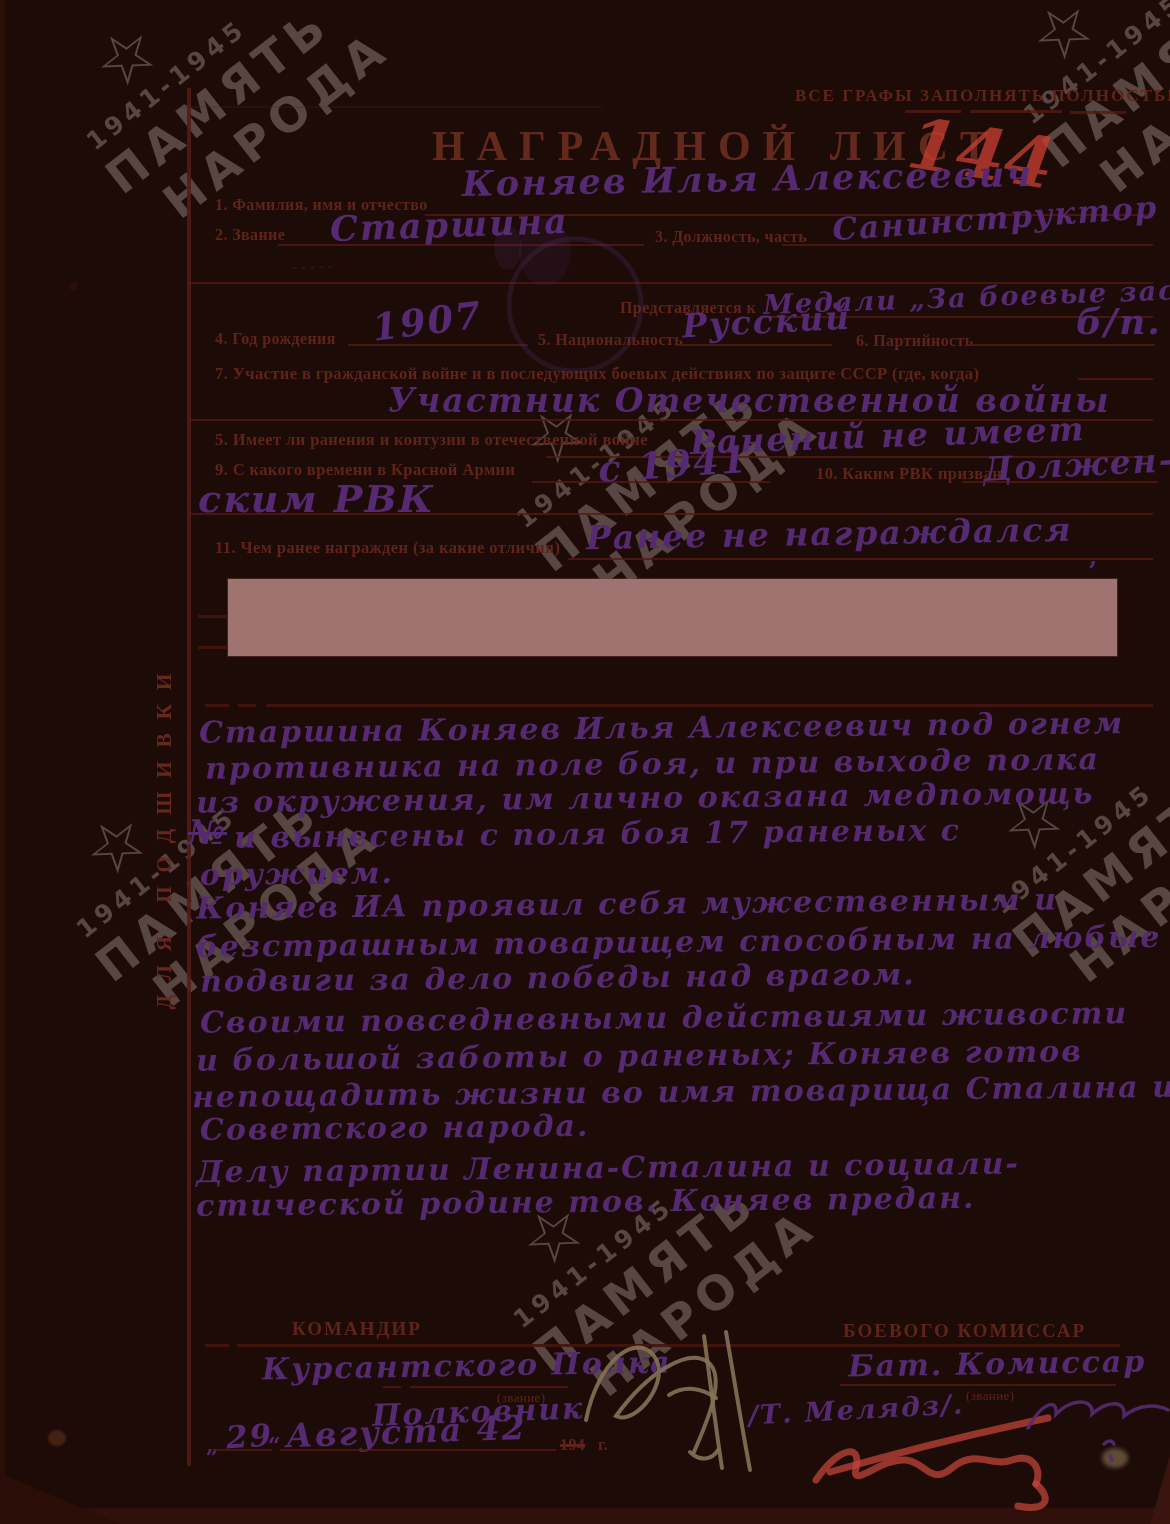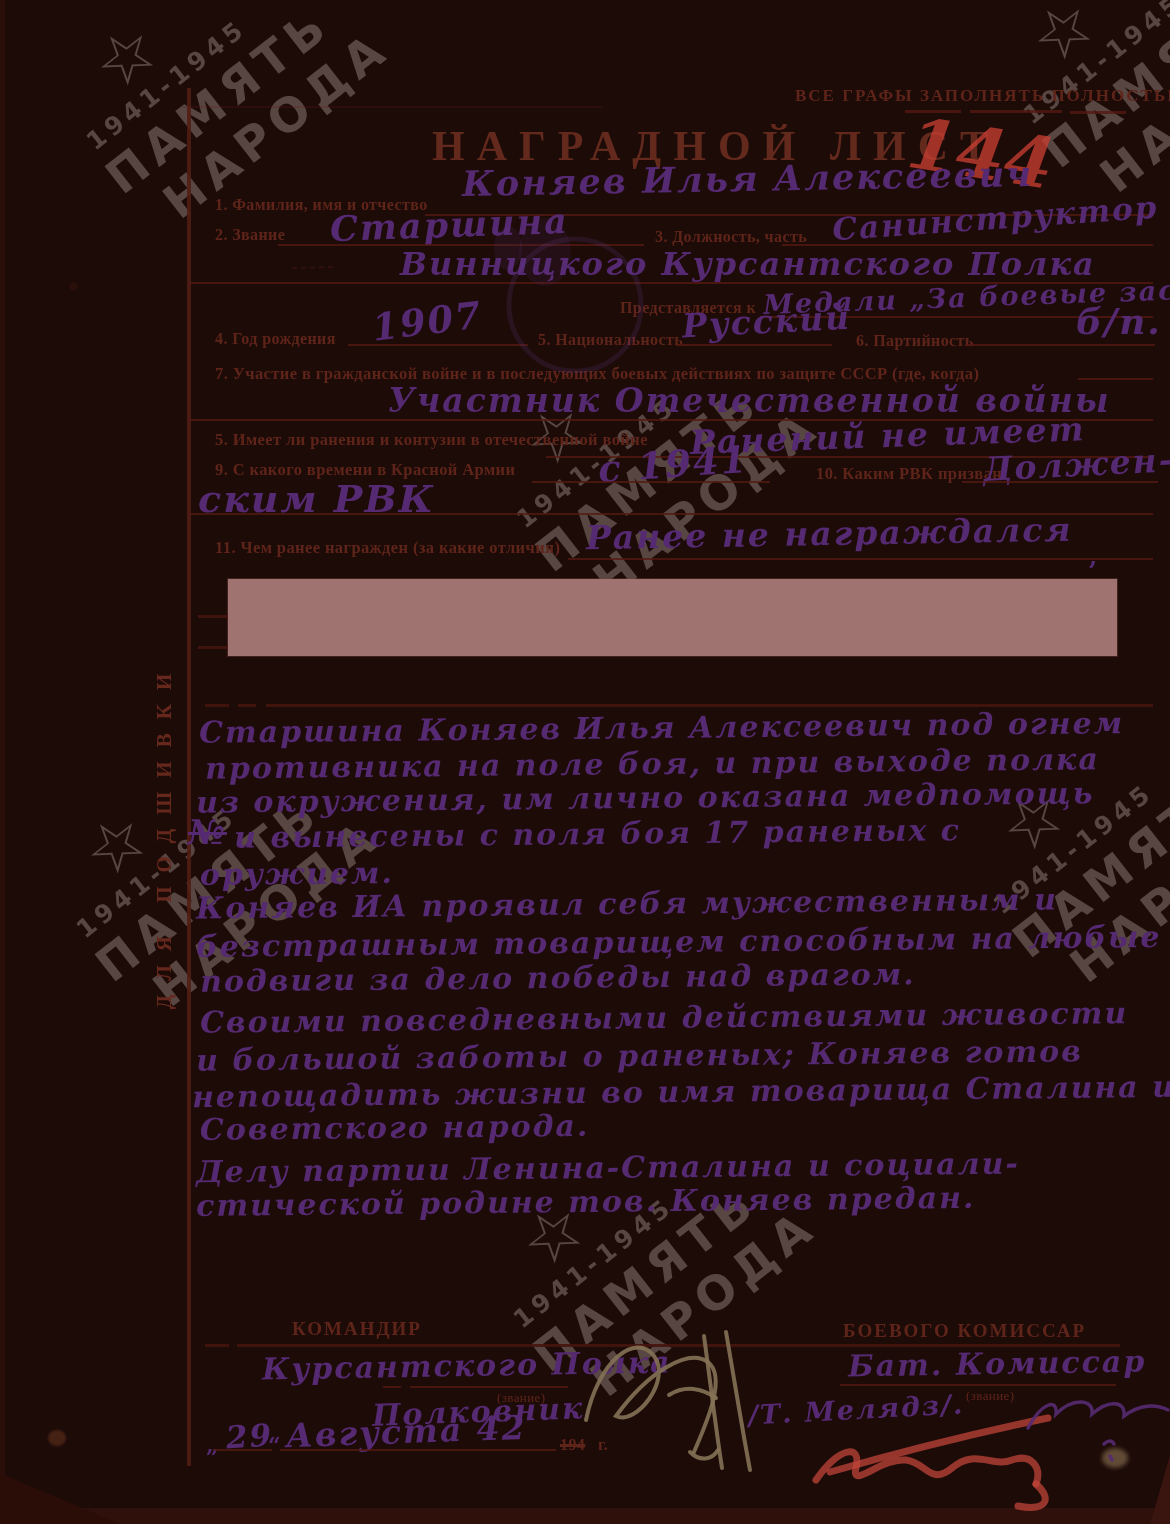--- a/index.html
+++ b/index.html
@@ -106,21 +106,20 @@
   <div class="lbl" style="left:215px;top:196px;font-size:16px;">1. Фамилия, имя и отчество</div>
   <div class="line" style="left:425px;top:214px;width:728px;"></div>
 
   <div class="hw" style="left:330px;top:204px;font-size:35px;transform:rotate(-2deg);">Старшина</div>
   <div class="lbl" style="left:215px;top:226px;font-size:16px;">2. Звание</div>
   <div class="line" style="left:278px;top:244px;width:366px;"></div>
   <div class="lbl" style="left:655px;top:228px;font-size:16px;">3. Должность, часть</div>
   <div class="hw" style="left:832px;top:200px;font-size:31px;transform:rotate(-4deg);">Санинструктор</div>
   <div class="line" style="left:782px;top:244px;width:371px;"></div>
 
-  <div class="hw" style="left:400px;top:245px;font-size:32px;">Винницкого Курсантского Полка</div>
   <div class="line" style="left:188px;top:282px;width:965px;"></div>
 
   <div class="lbl" style="left:620px;top:299px;font-size:16px;">Представляется к</div>
   <div class="hw" style="left:763px;top:280px;font-size:27px;transform:rotate(-2deg);">Медали „За боевые заслуги“</div>
   <div class="line" style="left:760px;top:316px;width:393px;"></div>
 
   <div class="lbl" style="left:215px;top:330px;font-size:16px;">4. Год рождения</div>
   <div class="hw" style="left:372px;top:299px;font-size:37px;transform:rotate(-7deg);">1907</div>
   <div class="line" style="left:348px;top:344px;width:180px;"></div>
   <div class="lbl" style="left:538px;top:331px;font-size:16px;">5. Национальность</div>

